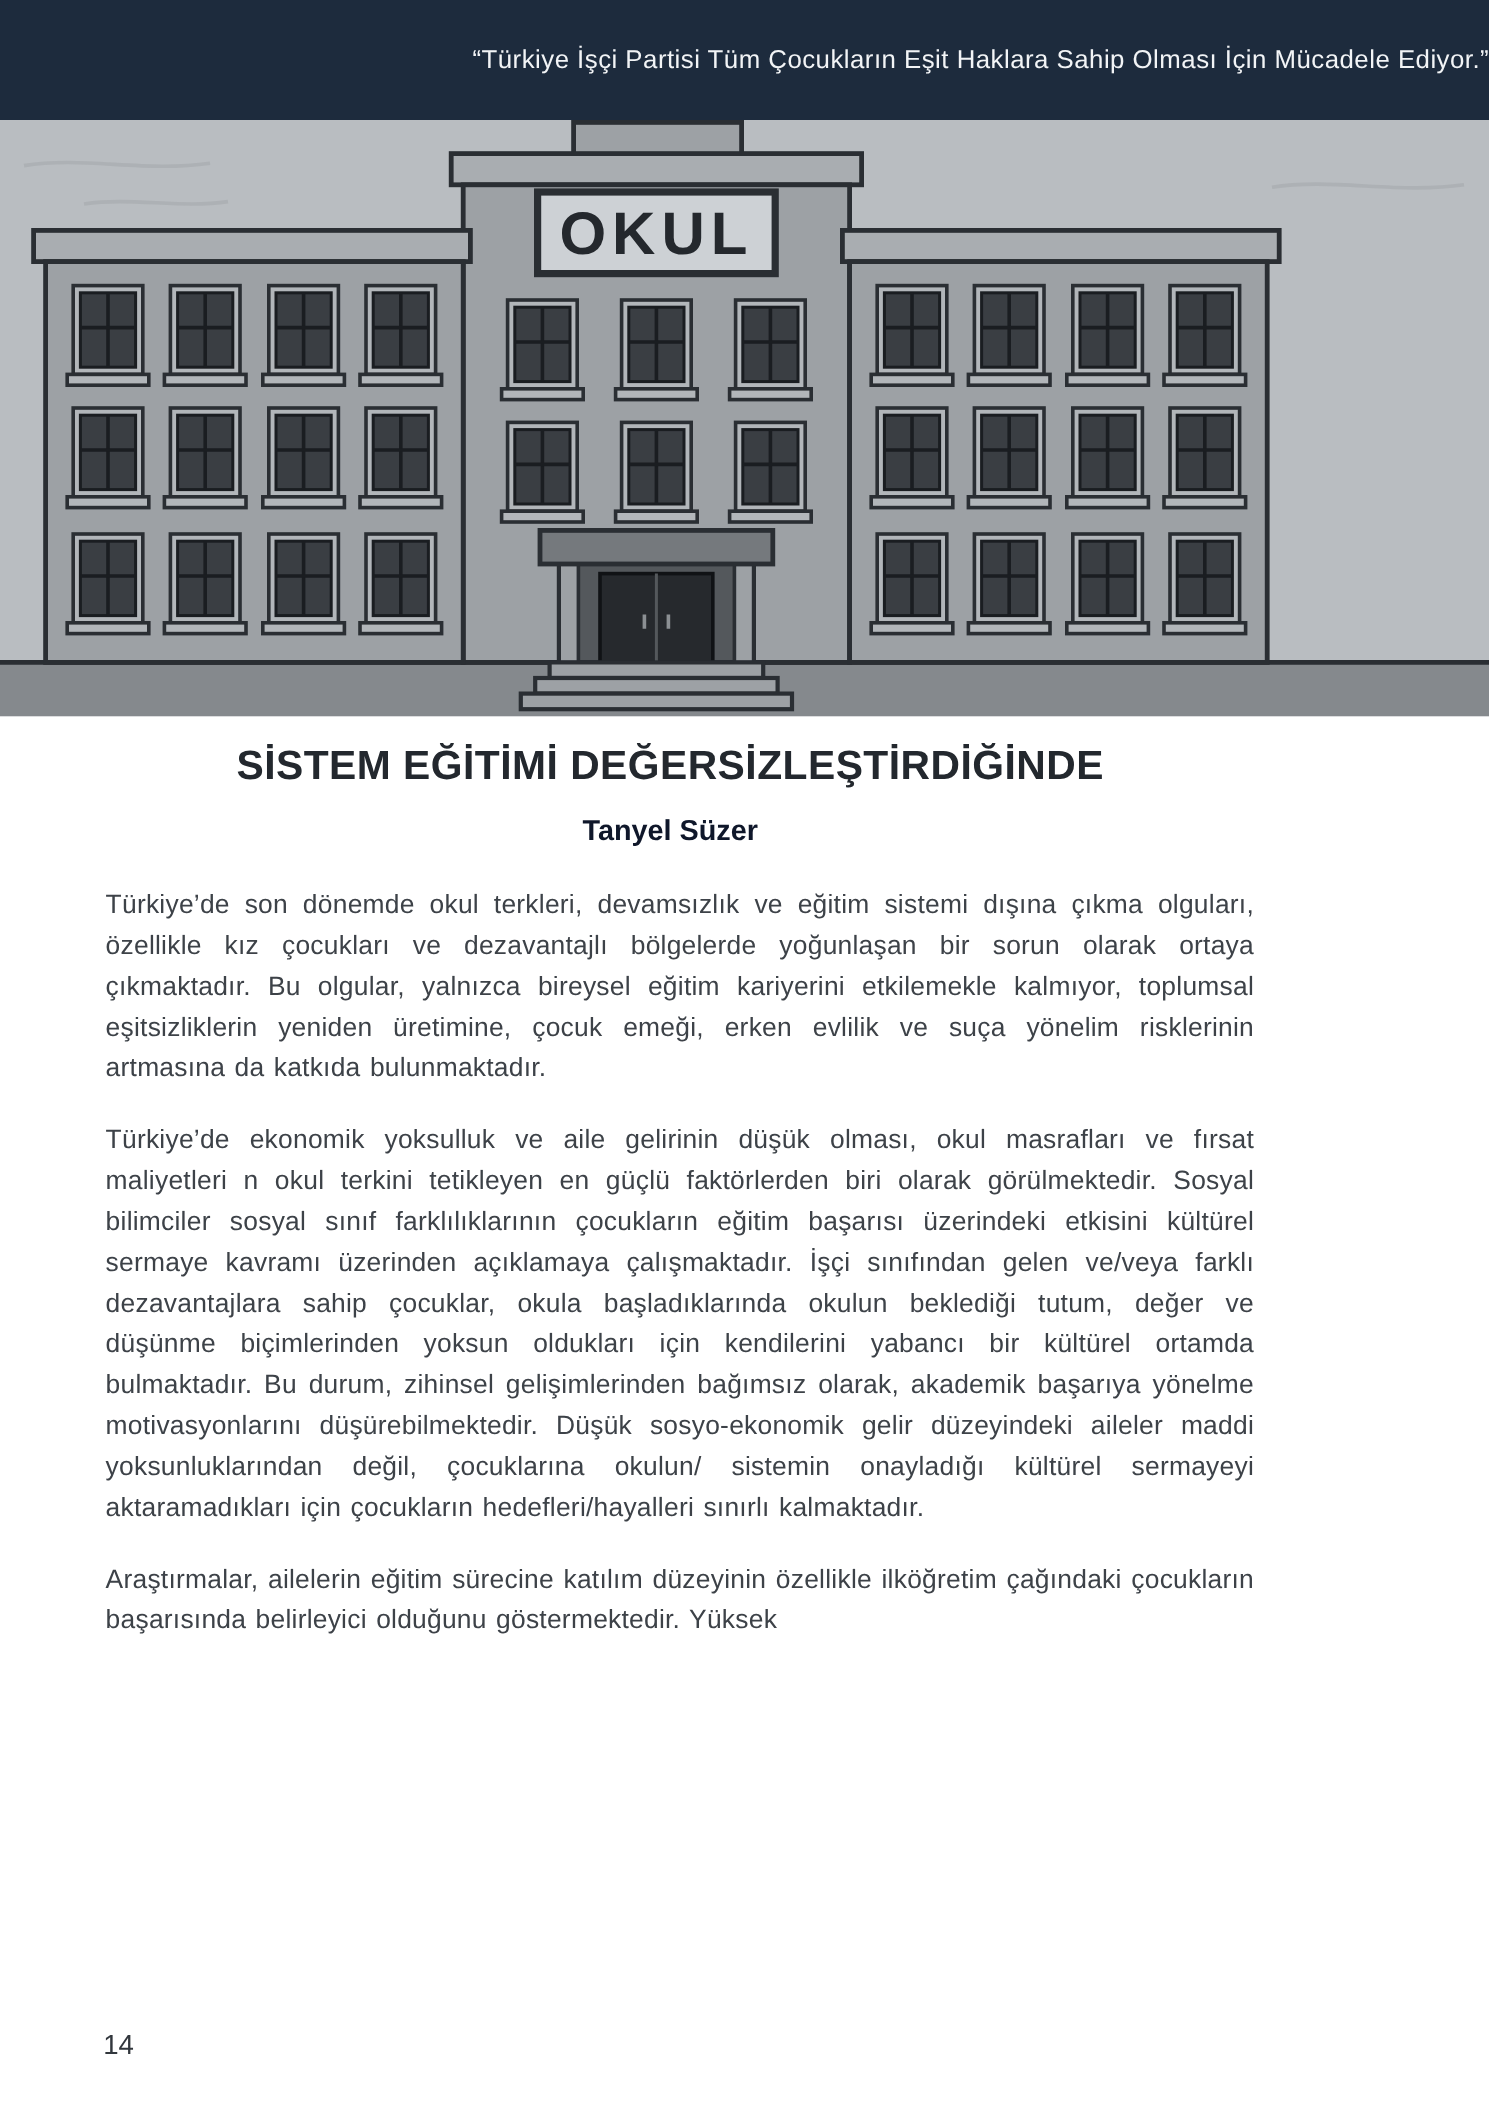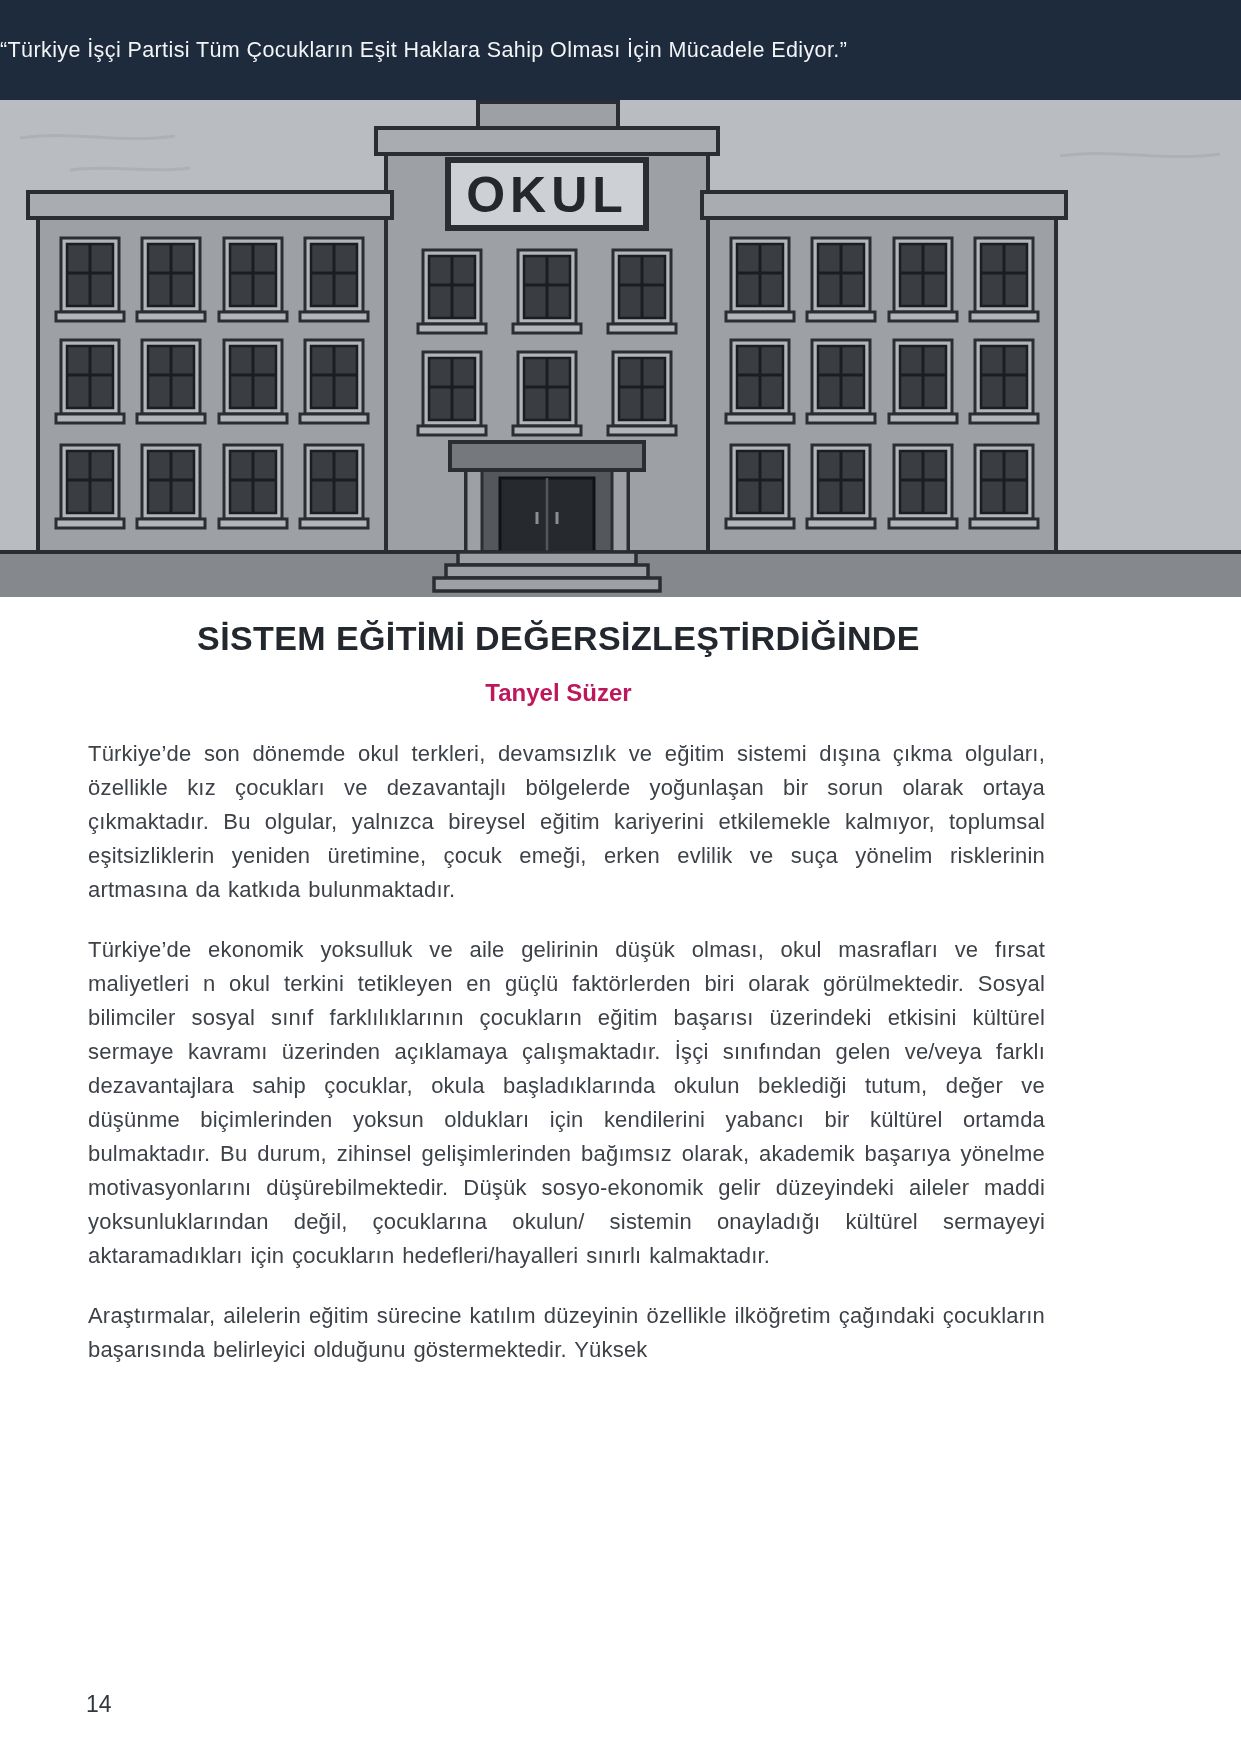--- a/index.html
+++ b/index.html
@@ -10,21 +10,21 @@
   }
   *{box-sizing:border-box; margin:0; padding:0;}
   html,body{background:#ffffff;}
   body{
     width:1241px; height:1754px; position:relative; overflow:hidden;
     font-family:"Liberation Sans", sans-serif; color:var(--body-color);
   }
   
   .banner{
     height:100px; background:var(--banner-bg);
-    display:flex; align-items:center; justify-content:flex-start;
+    display:flex; align-items:center; justify-content:flex-end;
   }
   .banner-quote{
     color:var(--banner-text); font-size:21.5px; letter-spacing:.4px; font-weight:400;
   }
   
   svg.illustration{display:block; width:1241px; height:497px;}
   .sky{fill:var(--sky);}
   .skyline{stroke:#aaaeb2; stroke-width:3; fill:none; opacity:.8;}
   .ground{fill:var(--ground);}
   .gline{stroke:var(--outline); stroke-width:4;}
@@ -47,21 +47,21 @@
     font-weight:bold; font-size:50px; letter-spacing:5px;
   }
   
   .content{padding:0 196px 0 72px;}
   .title{
     margin-top:20px; text-align:center; font-weight:bold;
     font-size:34px; line-height:1.28; color:var(--title-color); letter-spacing:.4px;
   }
   .author{
     margin-top:18px; margin-bottom:30px; text-align:center;
-    font-weight:bold; font-size:24px; color:#be185d;
+    font-weight:bold; font-size:24px; color:#0f172a;
   }
   p.body{
     font-size:22px; line-height:34px; text-align:justify;
     margin-bottom:26px; letter-spacing:.2px; word-spacing:1.5px;margin-left:16px;
   }
   
   .footer{
     position:absolute; left:0; right:0; bottom:36px;
     display:flex; align-items:baseline; justify-content:space-between;
     padding-left:86px; 

